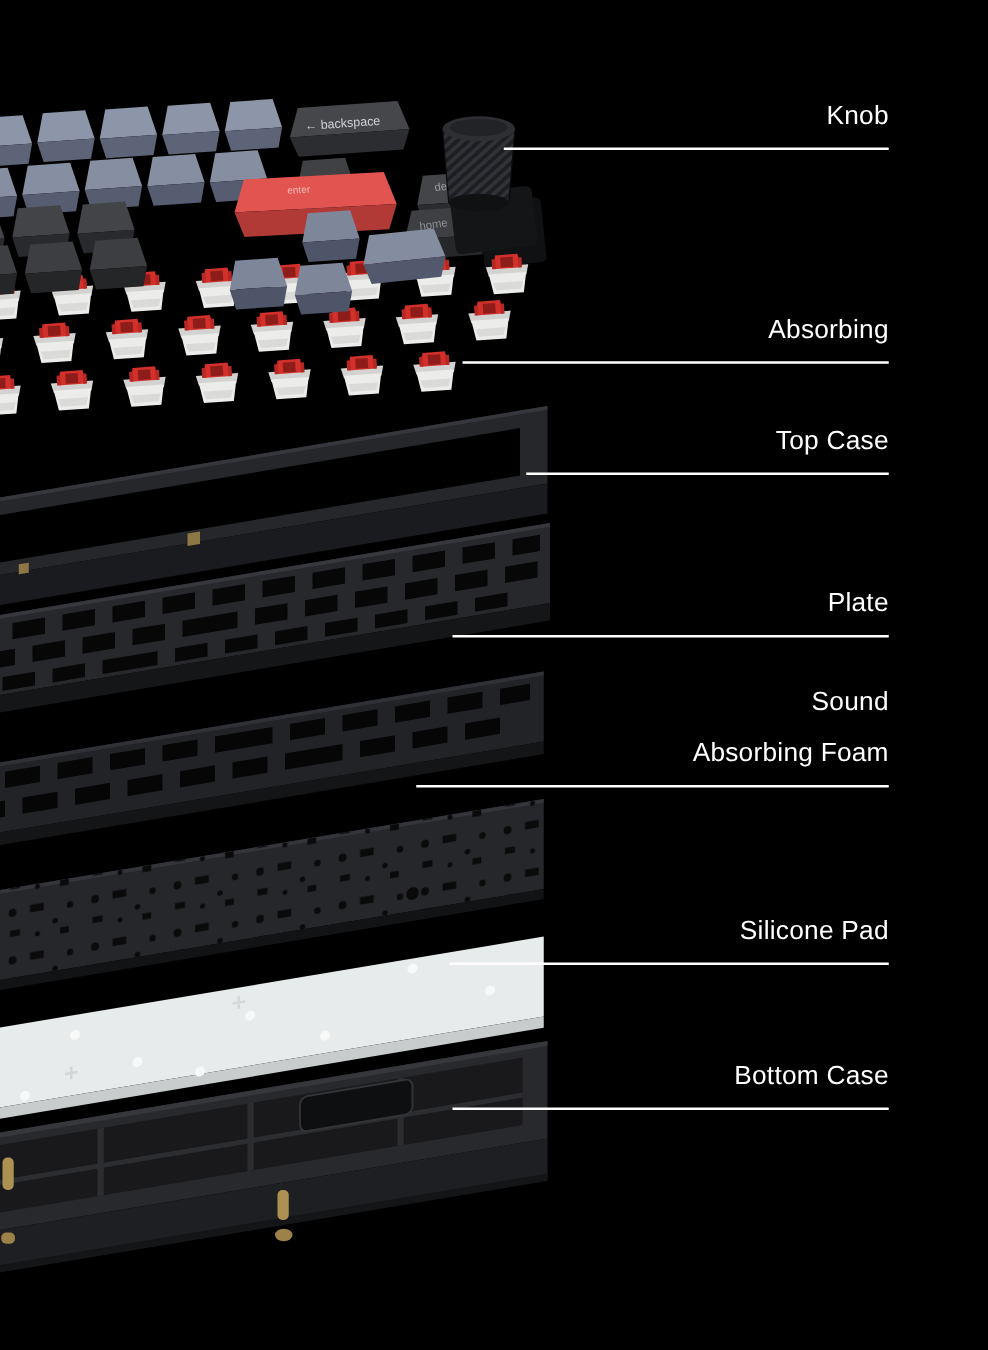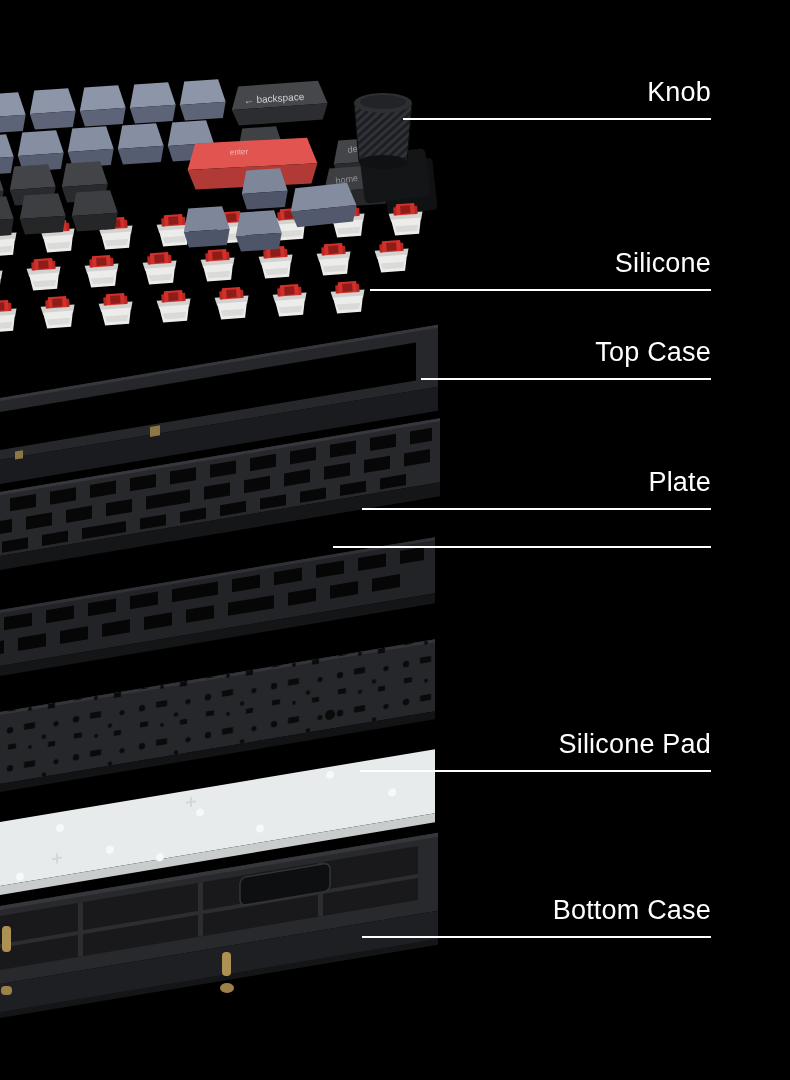--- a/index.html
+++ b/index.html
@@ -1,21 +1,21 @@
 <!DOCTYPE html>
 <html><head>
 <meta charset="utf-8">
 <style>
   html,body{margin:0;padding:0;background:#000;}
   body{width:790px;height:1080px;overflow:hidden;font-family:"Liberation Sans",sans-serif;}
   .stage{position:relative;width:790px;height:1080px;background:#000;}
   .illustration{position:absolute;left:0;top:0;}
   .callout{position:absolute;right:79px;display:flex;flex-direction:column;align-items:flex-end;}
   .callout-label{
-    color:#ffffff;font-size:27px;line-height:41px;font-weight:400;
+    color:#ffffff;font-size:21px;line-height:41px;font-weight:400;
     text-align:right;white-space:pre-line;letter-spacing:0.2px;
   }
   .callout-line{height:2px;background:#ffffff;margin-top:5px;}
   svg text{font-family:"Liberation Sans",sans-serif;}
 </style>
 </head>
 <body>
 
 <div class="stage">
 
@@ -258,42 +258,44 @@
     </g>
   </svg>
 
   <div class="callout" style="top:72px">
     <div class="callout-label">Knob</div>
     <div class="callout-line" style="width:308px"></div>
   </div>
 
 
   <div class="callout" style="top:243px">
-    <div class="callout-label">Silicone</div>
+    <div class="callout-label">Absorbing</div>
     <div class="callout-line" style="width:341px"></div>
   </div>
 
   <div class="callout" style="top:332px">
     <div class="callout-label">Top Case</div>
     <div class="callout-line" style="width:290px"></div>
   </div>
 
   <div class="callout" style="top:462px">
     <div class="callout-label">Plate</div>
     <div class="callout-line" style="width:349px"></div>
   </div>
 
   <div class="callout" style="top:541px">
+    <div class="callout-label">Sound
+Absorbing Foam</div>
     <div class="callout-line" style="width:378px"></div>
   </div>
 
 
   <div class="callout" style="top:724px">
     <div class="callout-label">Silicone Pad</div>
     <div class="callout-line" style="width:351px"></div>
   </div>
 
-  <div class="callout" style="top:890px">
+  <div class="callout" style="top:840px">
     <div class="callout-label">Bottom Case</div>
     <div class="callout-line" style="width:349px"></div>
   </div>
 
 </div>
 
 </body></html>

